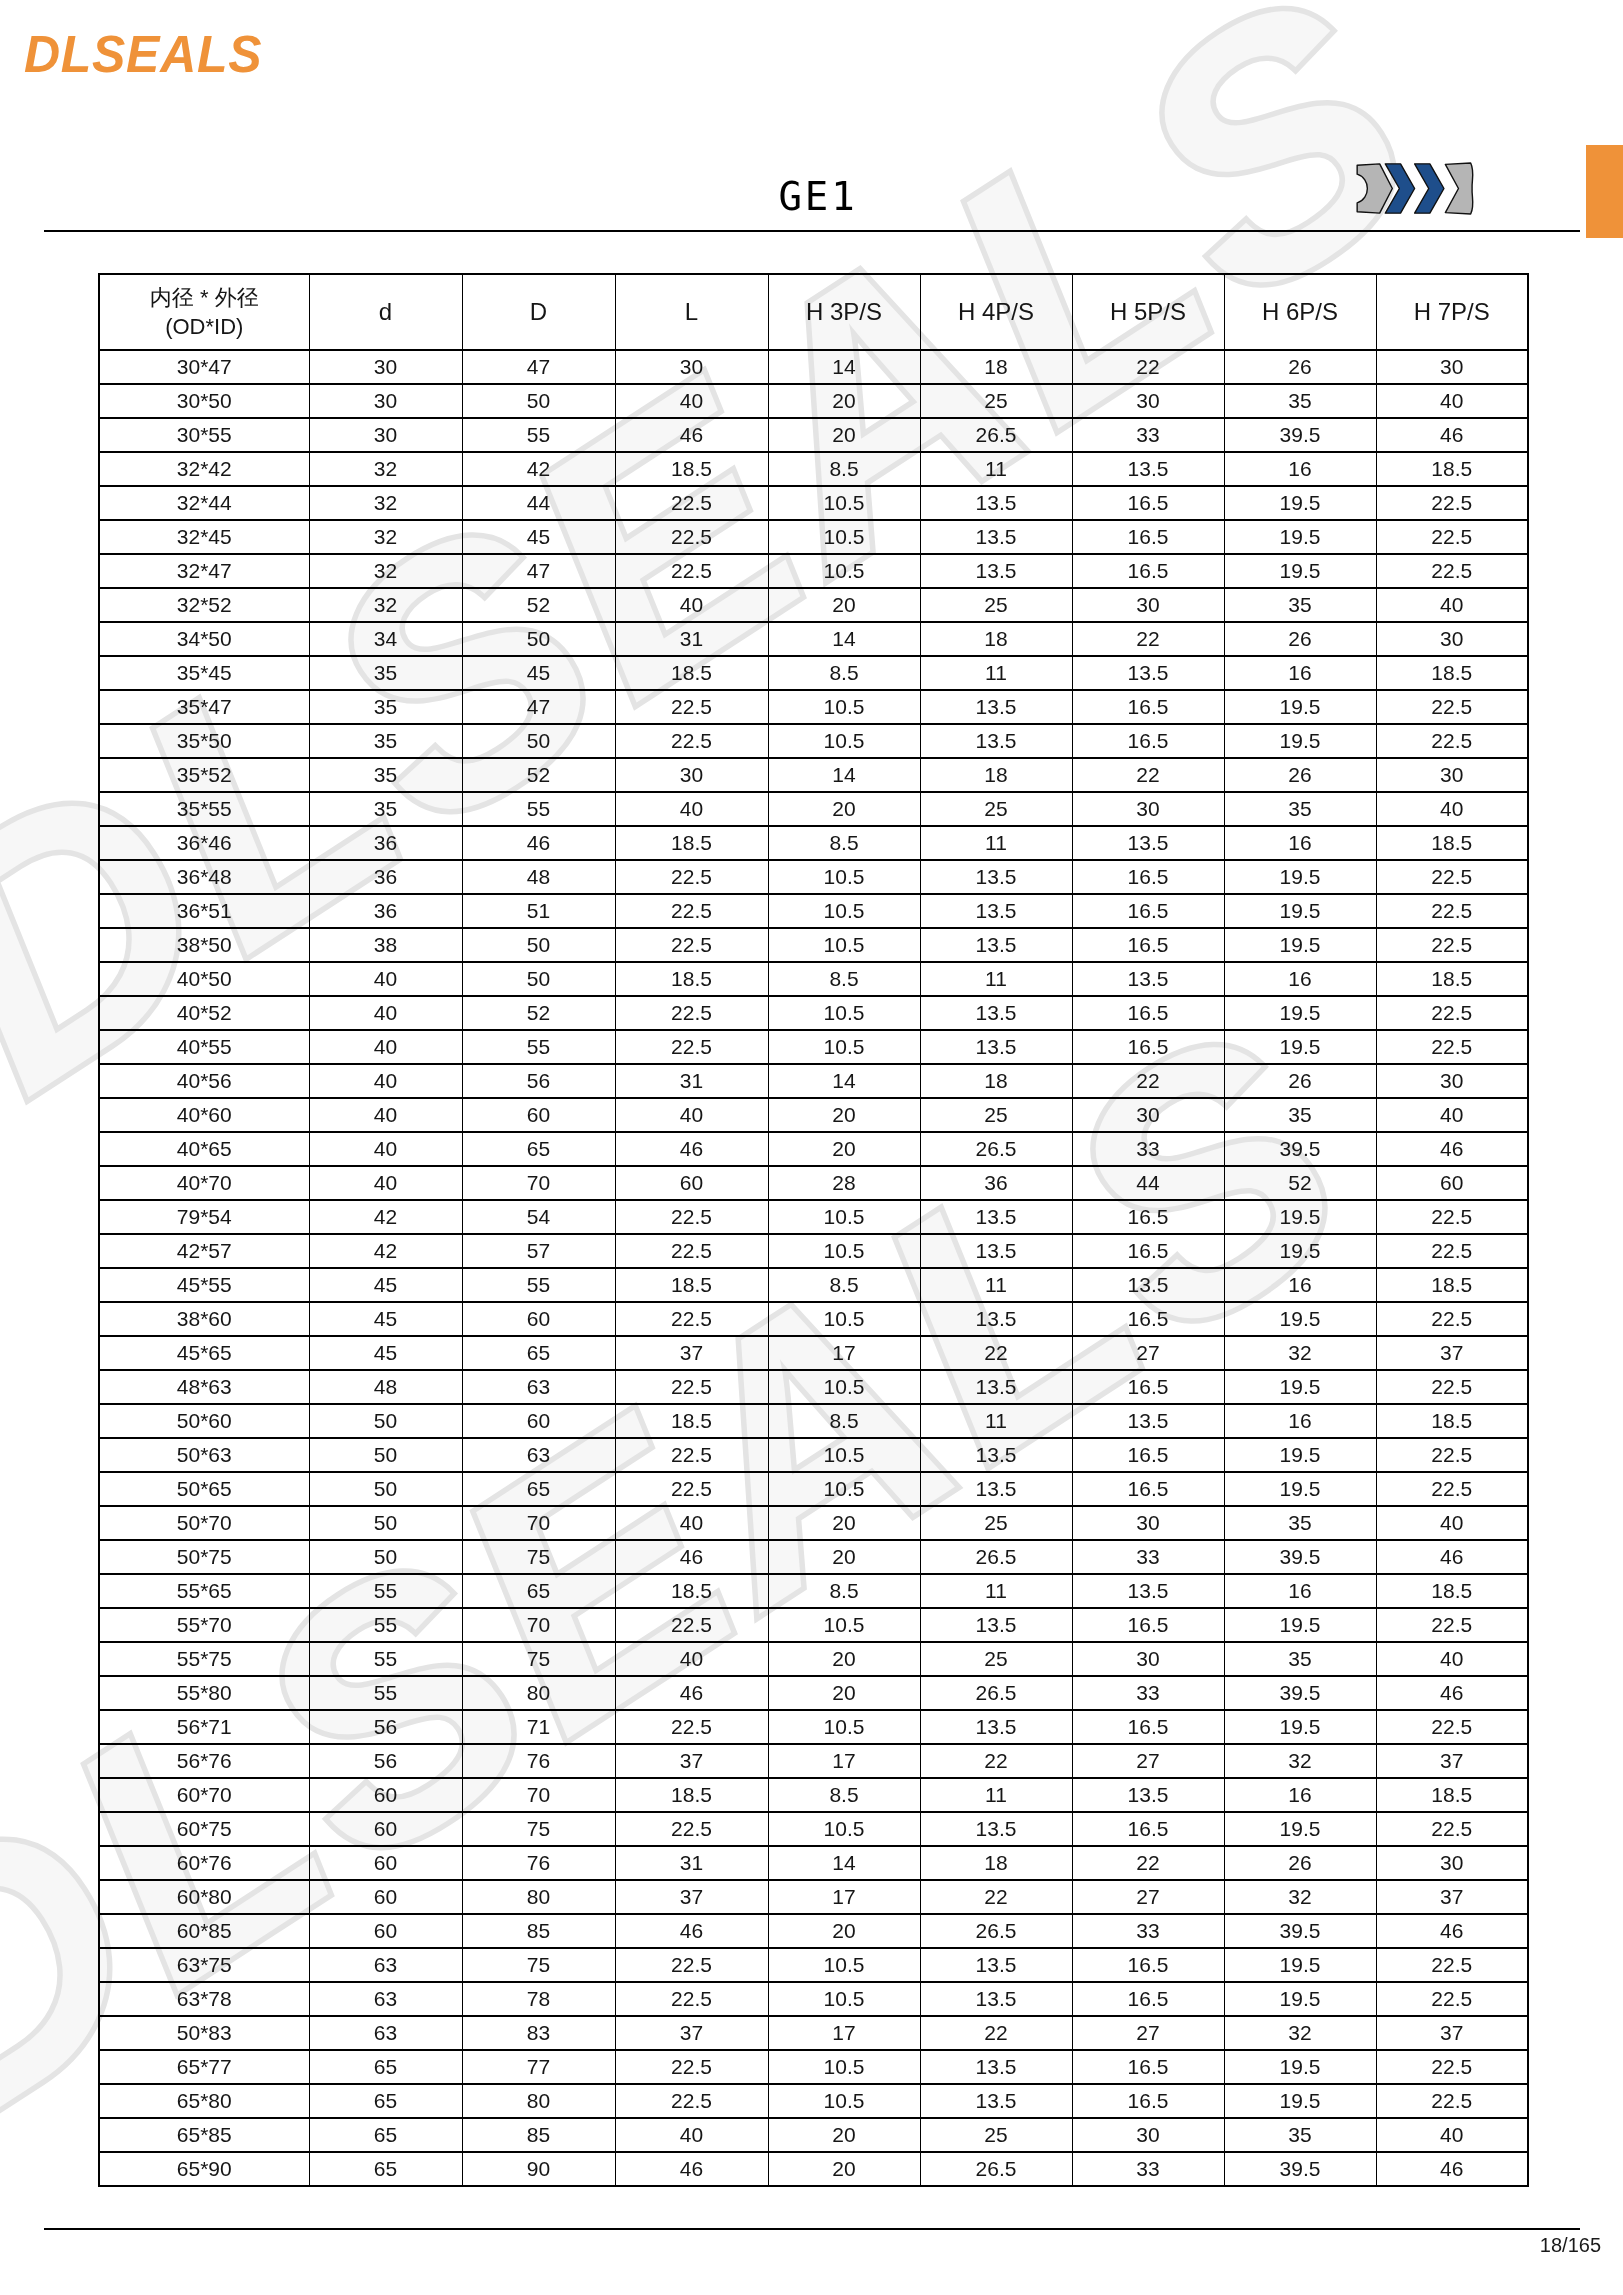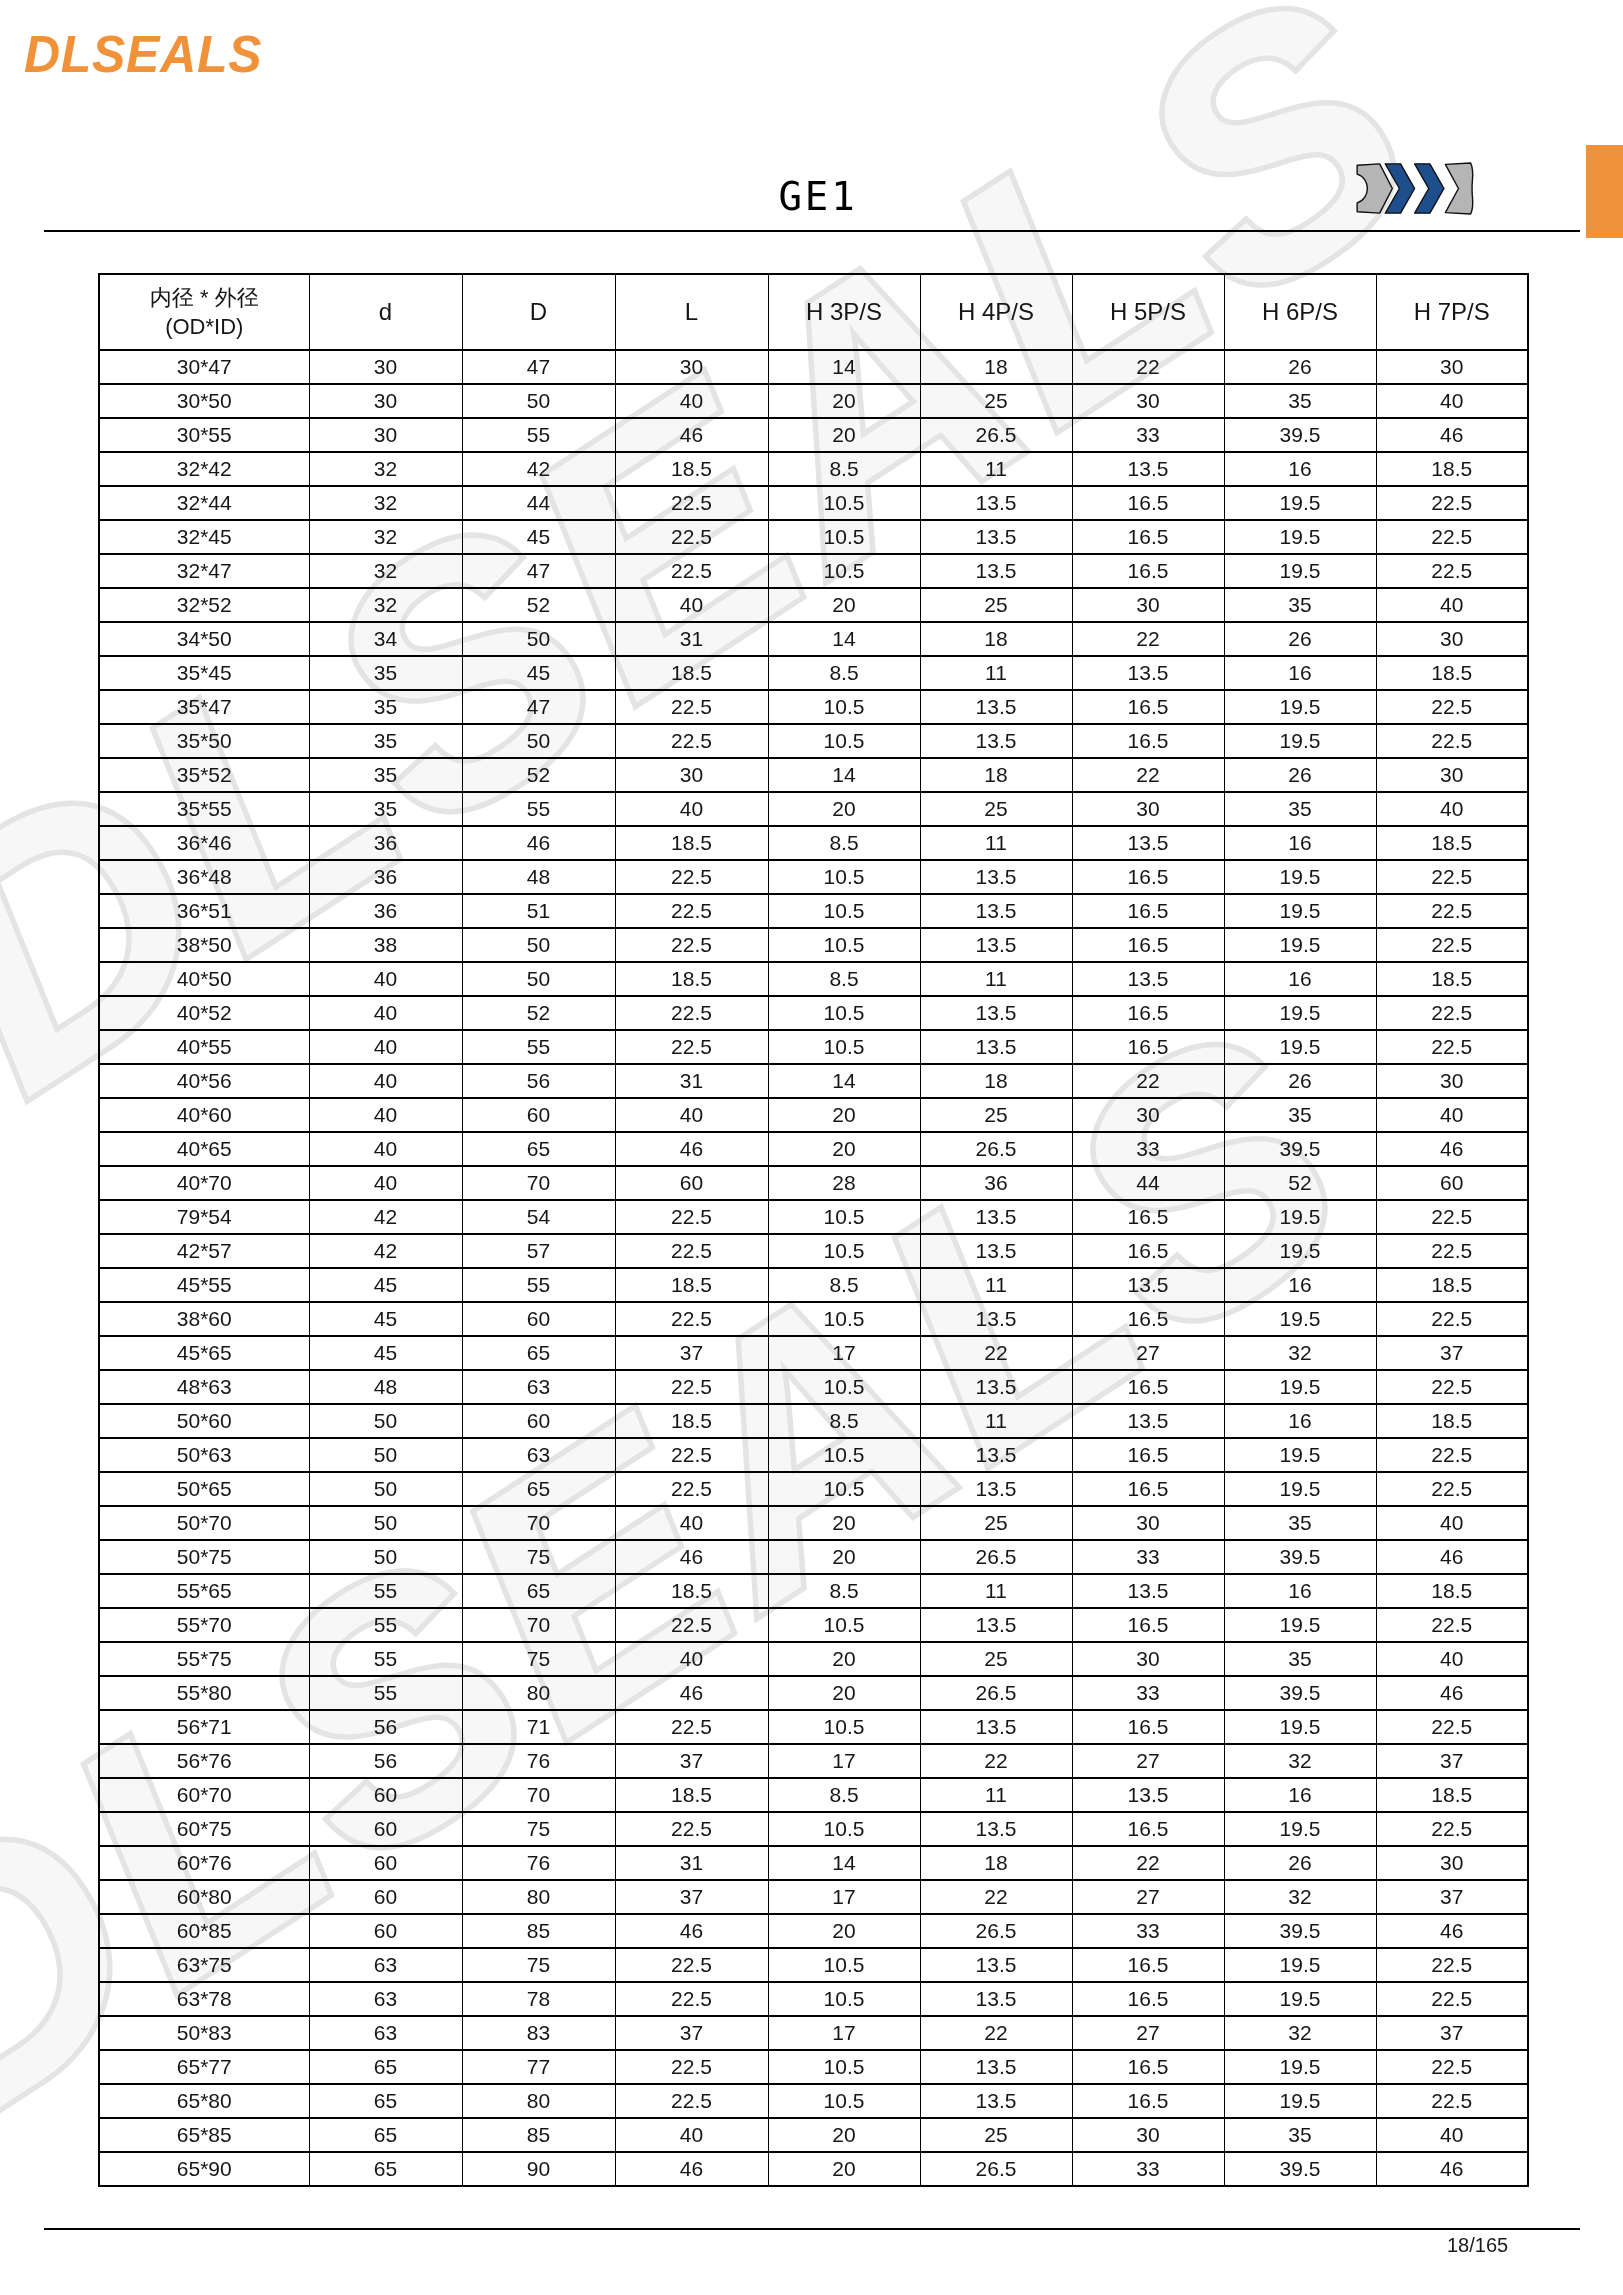--- a/index.html
+++ b/index.html
@@ -72,21 +72,21 @@
   }
   table.dims thead th{height:74px;font-size:24px;}
   table.dims thead th.size-head{font-size:22px;line-height:1.32;}
   table.dims tbody td{height:32px;font-size:21px;}
   .size-col{background:#EF9239;margin-top:43px;}
   
   .footer-rule{position:absolute;z-index:2;left:44px;top:2228px;width:1536px;height:2.1px;background:#000;}
   .page-number{
     position:absolute;z-index:2;
     left:1447px;top:2234px;width:154px;
-    text-align:left;
+    text-align:right;
     font-size:20px;color:#1a1a1a;
   }
 </style>
 </head>
 <body>
 
 <div class="page">
 
   <div class="watermark wm1">DLSEALS</div>
   <div class="watermark wm2">DLSEALS</div>

